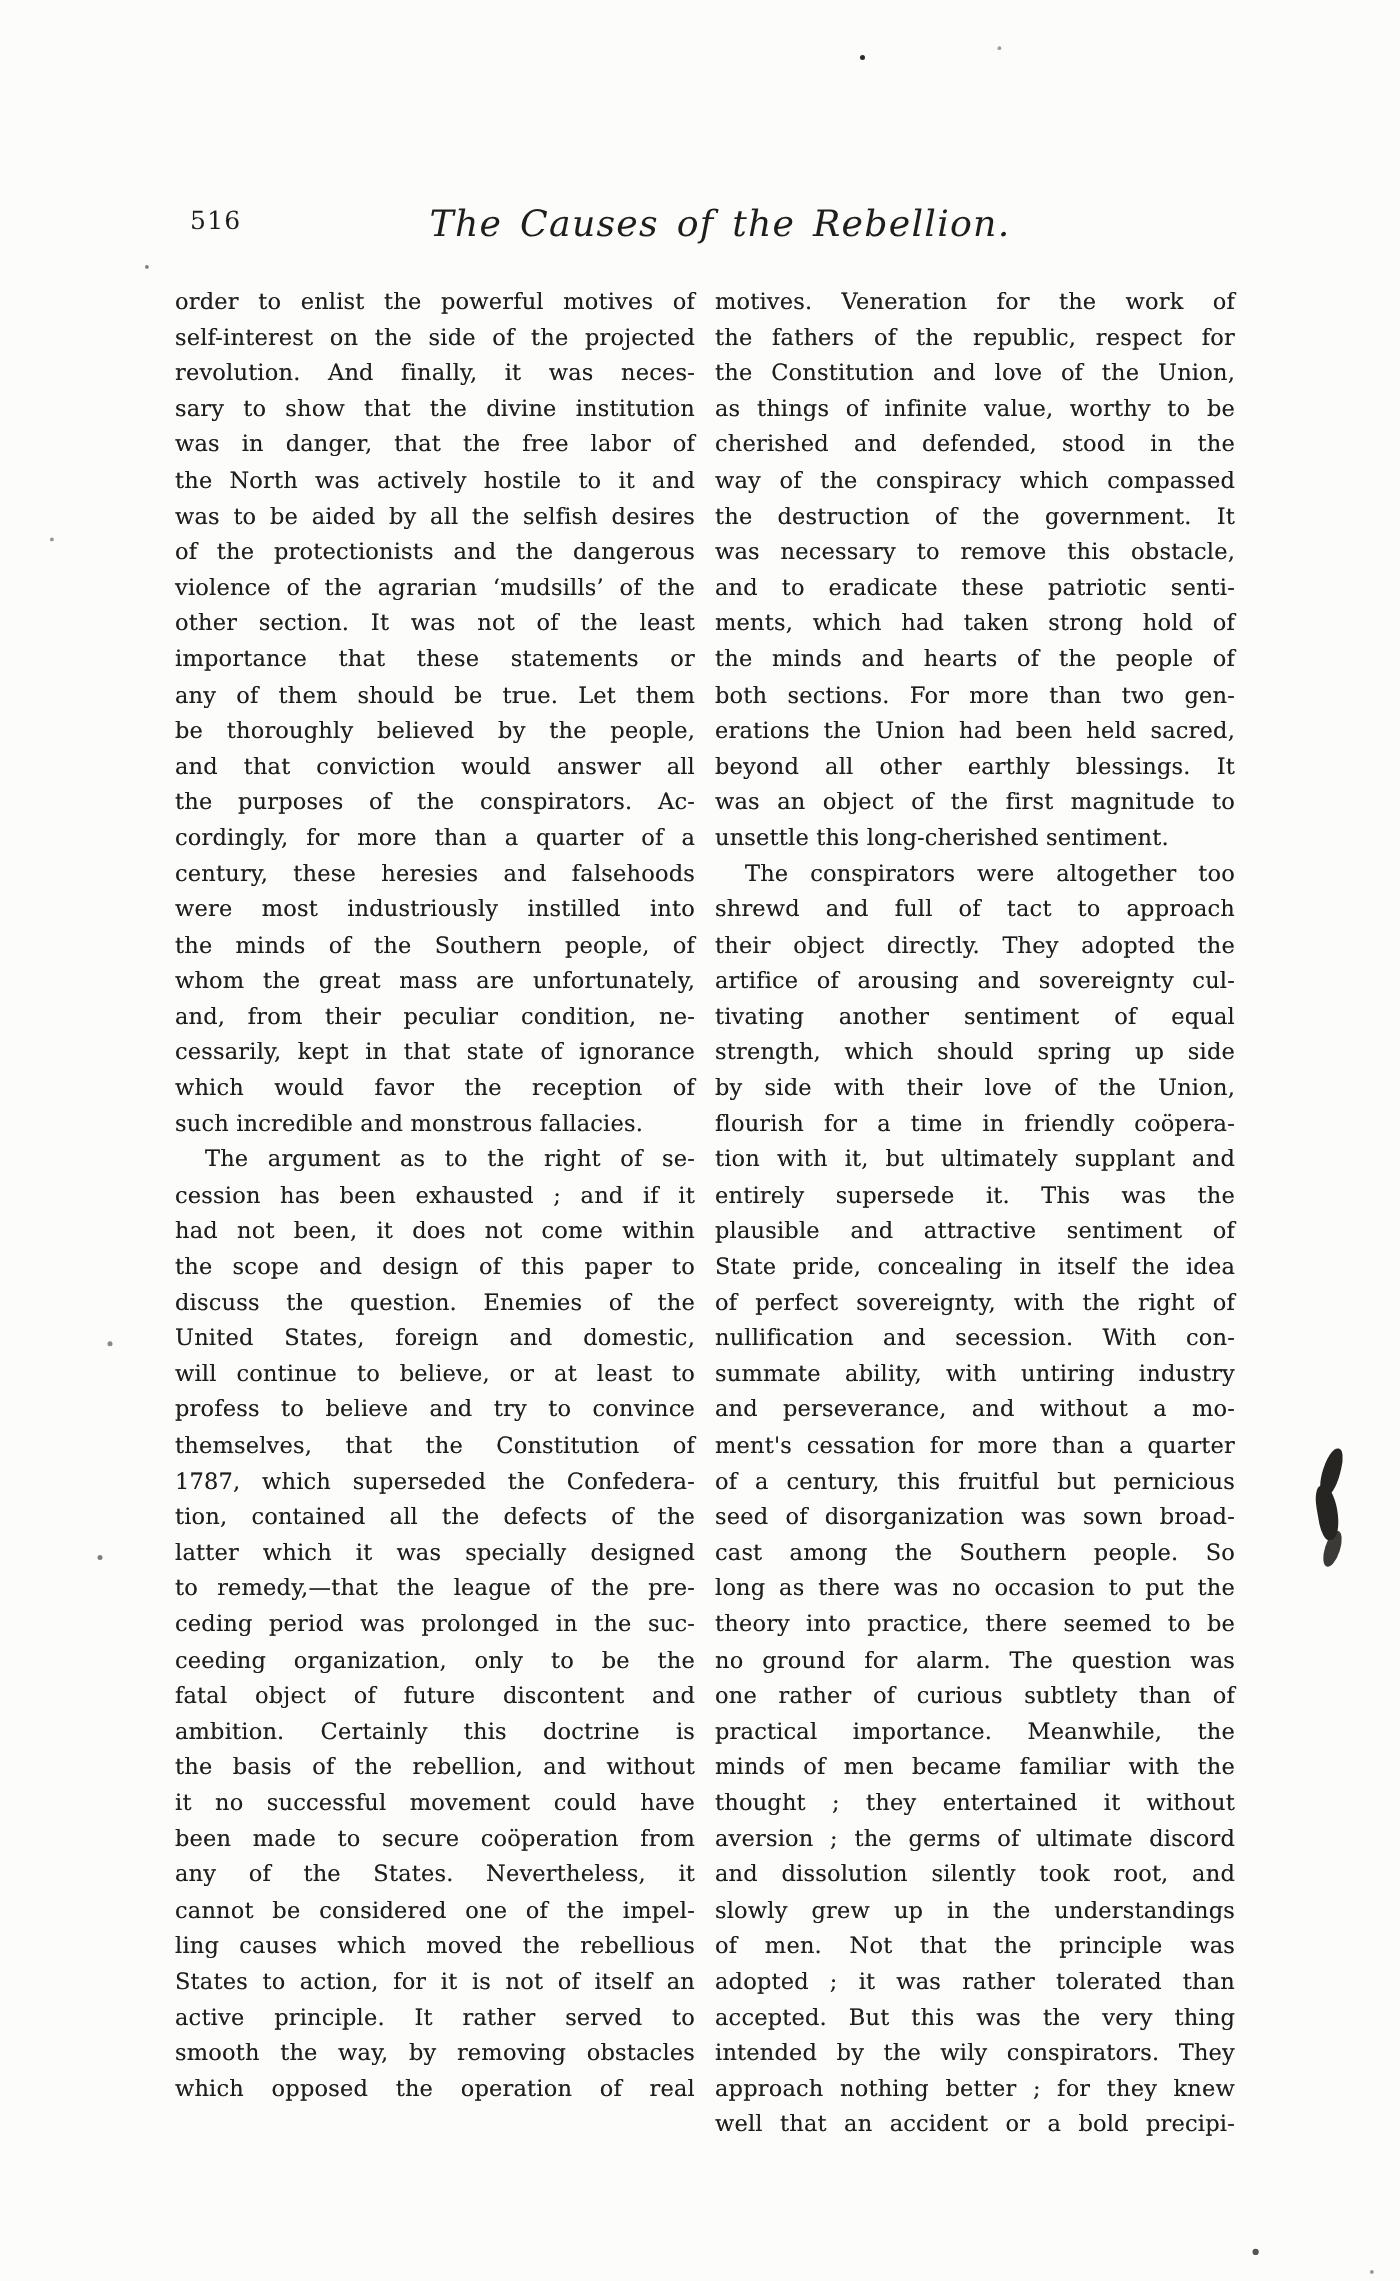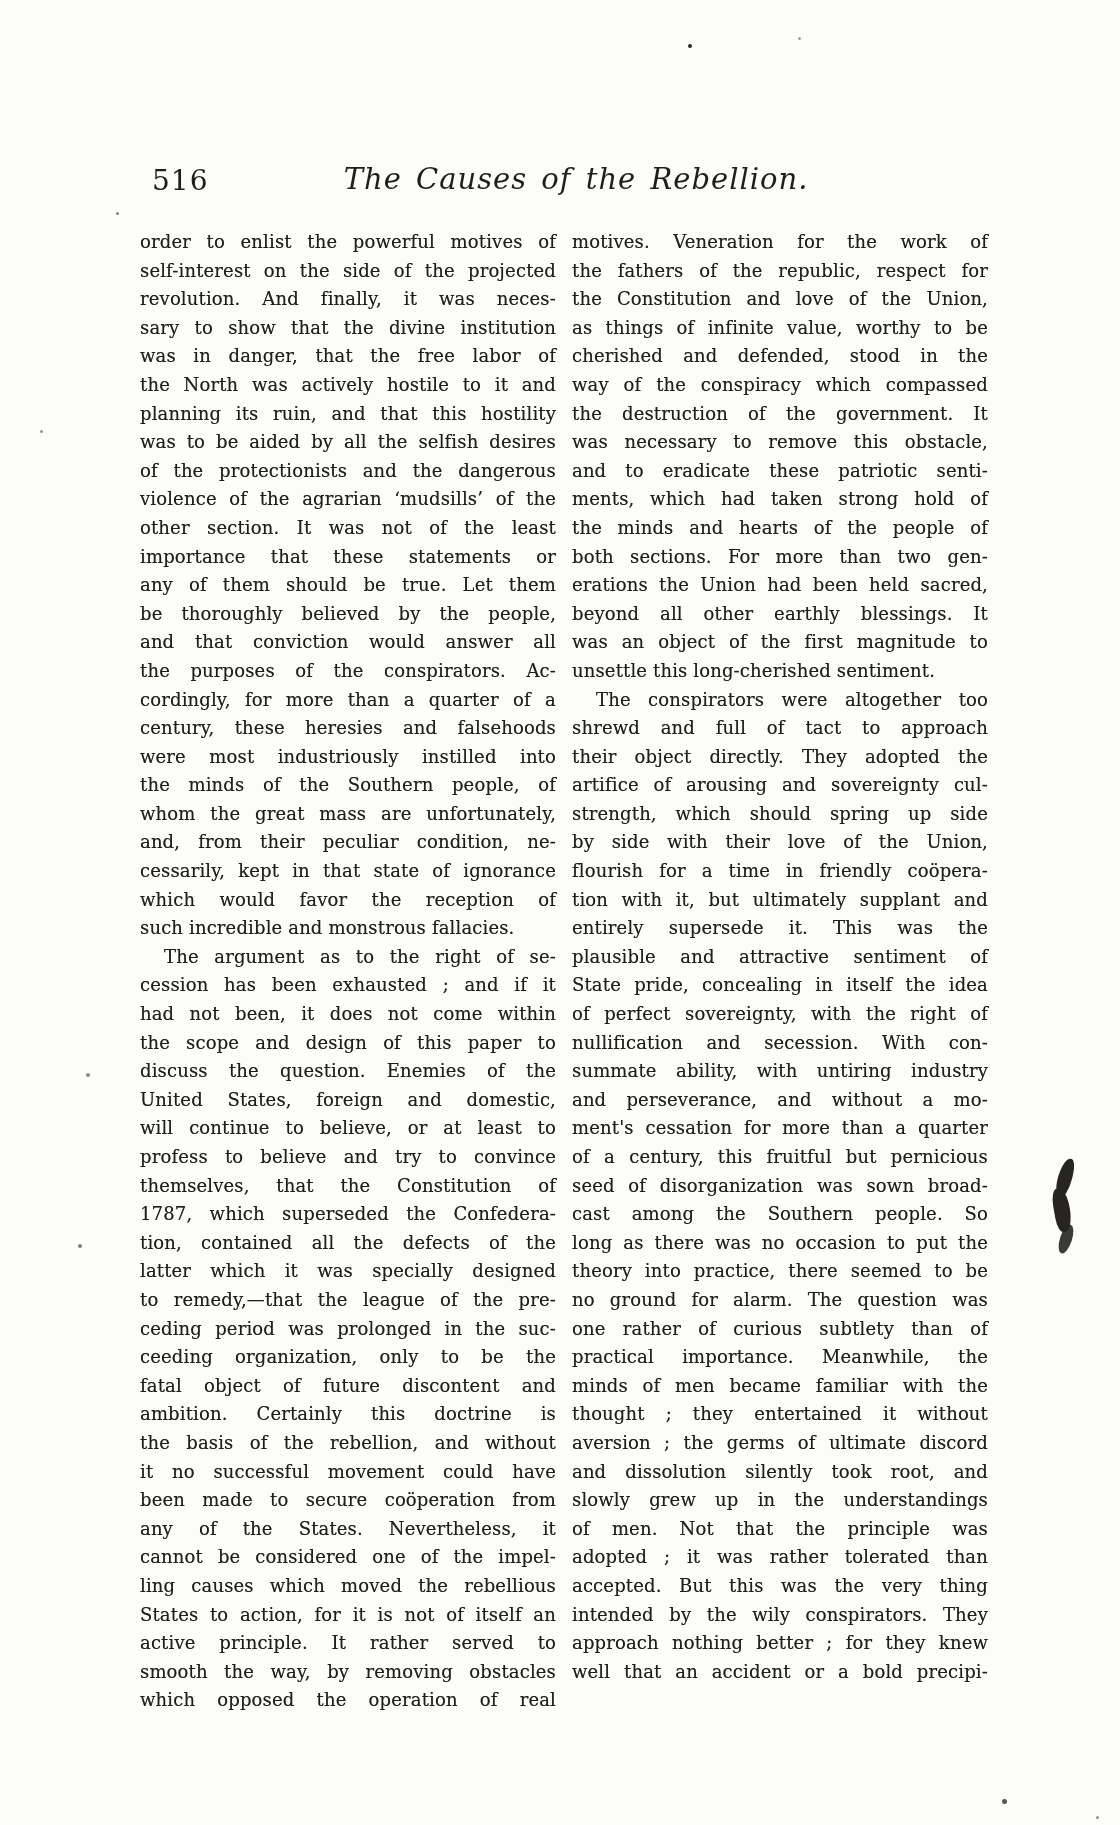--- a/index.html
+++ b/index.html
@@ -10,21 +10,21 @@
     background:#fcfcfb;
     color:#1f1e1c;
     font-family:"DejaVu Serif","Liberation Serif",serif;
     overflow:hidden;
   }
   .header{
     position:absolute;top:160px;left:152px;width:848px;height:42px;
   }
   .pagenum{
     position:absolute;left:0;top:4px;
-    font-size:28px;letter-spacing:1px;
+    font-size:20px;letter-spacing:1px;
   }
   .title{
     display:block;text-align:center;
     font-style:italic;font-size:29px;letter-spacing:1px;
     padding-top:2px;
     word-spacing:4px;
   }
   .columns{
     position:absolute;top:228px;left:140px;width:848px;
     display:flex;gap:16px;
@@ -62,21 +62,20 @@
   </div>
 
   <div class="columns">
     <div class="col">
         <div class="line">order to enlist the powerful motives of</div>
         <div class="line">self-interest on the side of the projected</div>
         <div class="line">revolution.  And finally, it was neces-</div>
         <div class="line">sary to show that the divine institution</div>
         <div class="line">was in danger, that the free labor of</div>
         <div class="line">the North was actively hostile to it and</div>
-        <div class="line">planning its ruin, and that this hostility</div>
         <div class="line">was to be aided by all the selfish desires</div>
         <div class="line">of the protectionists and the dangerous</div>
         <div class="line">violence of the agrarian ‘mudsills’ of the</div>
         <div class="line">other section.  It was not of the least</div>
         <div class="line">importance that these statements or</div>
         <div class="line">any of them should be true.  Let them</div>
         <div class="line">be thoroughly believed by the people,</div>
         <div class="line">and that conviction would answer all</div>
         <div class="line">the purposes of the conspirators.  Ac-</div>
         <div class="line">cordingly, for more than a quarter of a</div>
@@ -130,20 +129,21 @@
         <div class="line">the minds and hearts of the people of</div>
         <div class="line">both sections.  For more than two gen-</div>
         <div class="line">erations the Union had been held sacred,</div>
         <div class="line">beyond all other earthly blessings.  It</div>
         <div class="line">was an object of the first magnitude to</div>
         <div class="line p-end">unsettle this long-cherished sentiment.</div>
         <div class="line p-start">The conspirators were altogether too</div>
         <div class="line">shrewd and full of tact to approach</div>
         <div class="line">their object directly.  They adopted the</div>
         <div class="line">artifice of arousing and sovereignty cul-</div>
+        <div class="line">tivating another sentiment of equal</div>
         <div class="line">strength, which should spring up side</div>
         <div class="line">by side with their love of the Union,</div>
         <div class="line">flourish for a time in friendly coöpera-</div>
         <div class="line">tion with it, but ultimately supplant and</div>
         <div class="line">entirely supersede it.  This was the</div>
         <div class="line">plausible and attractive sentiment of</div>
         <div class="line">State pride, concealing in itself the idea</div>
         <div class="line">of perfect sovereignty, with the right of</div>
         <div class="line">nullification and secession.  With con-</div>
         <div class="line">summate ability, with untiring industry</div>

